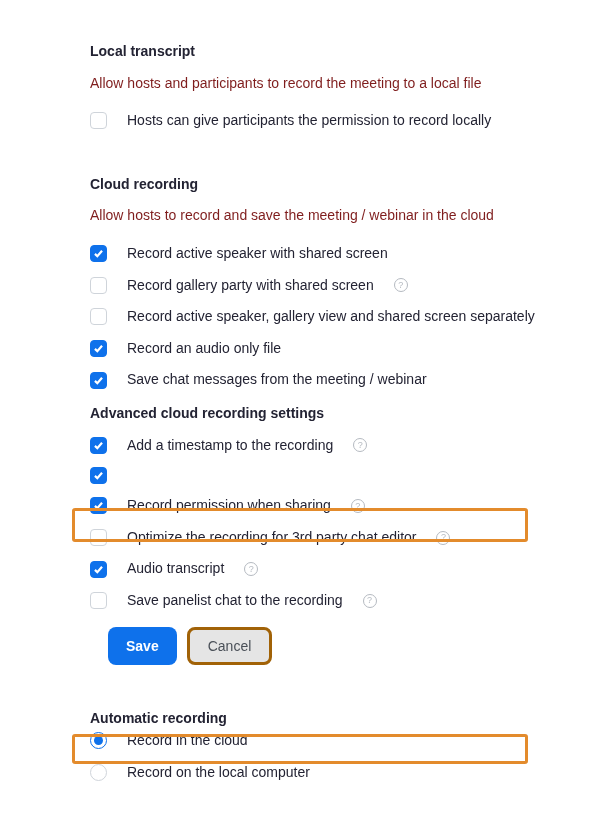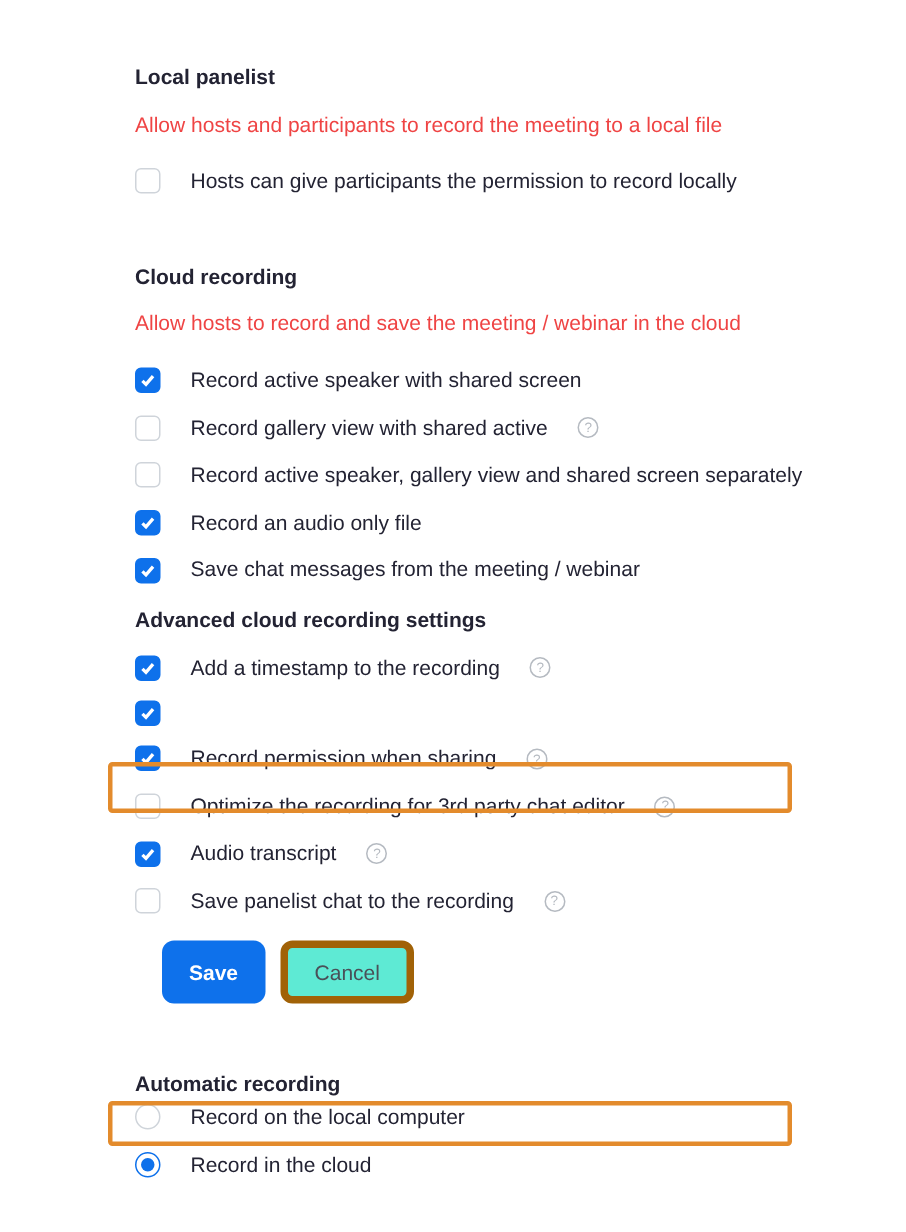--- a/index.html
+++ b/index.html
@@ -21,21 +21,21 @@
   .section {
     margin-bottom: 44px;
   }
   .section-title {
     font-weight: 700;
     color: #232333;
     margin: 0 0 3px 0;
     font-size: 14px;
   }
   .section-desc {
-    color: #ef4444;
+    color: #7f1d1d;
     margin: 12px 0 18px 0;
     font-size: 14px;
   }
   .sub-title {
     font-weight: 700;
     color: #232333;
     margin: 14px 0 12px 0;
     font-size: 14px;
   }
   .opt-row {
@@ -123,38 +123,38 @@
     font-size: 14px;
     cursor: pointer;
     border: none;
   }
   .btn-primary {
     background: #0e71eb;
     color: #fff;
     font-weight: 600;
   }
   .btn-secondary {
-    background: #5eead4;
+    background: #e5e5e5;
     color: #4a5058;
-    border: 5px solid #a16207;
+    border: 3px solid #a16207;
   }
   .highlight-box {
     position: absolute;
     border: 3px solid #e38b2c;
     border-radius: 3px;
     pointer-events: none;
   }
 </style>
 </head>
 <body>
 
 <div class="page">
 
   <div class="section">
-    <div class="section-title">Local panelist</div>
+    <div class="section-title">Local transcript</div>
     <div class="section-desc">Allow hosts and participants to record the meeting to a local file</div>
     <div id="local-opts">
         <div class="opt-row">
           <span class="checkbox unchecked"></span>
           <span class="opt-label">Hosts can give participants the permission to record locally</span>
         </div>
       </div>
   </div>
 
   <div class="section">
@@ -164,21 +164,21 @@
         <div class="opt-row">
           <span class="checkbox checked">
             <svg viewBox="0 0 14 14">
               <polyline points="2.5 7.5 5.5 10.5 11.5 3.5"></polyline>
             </svg>
           </span>
           <span class="opt-label">Record active speaker with shared screen</span>
         </div>
         <div class="opt-row">
           <span class="checkbox unchecked"></span>
-          <span class="opt-label">Record gallery view with shared active</span>
+          <span class="opt-label">Record gallery party with shared screen</span>
           <span class="help-icon">?</span>
         </div>
         <div class="opt-row">
           <span class="checkbox unchecked"></span>
           <span class="opt-label">Record active speaker, gallery view and shared screen separately</span>
         </div>
         <div class="opt-row">
           <span class="checkbox checked">
             <svg viewBox="0 0 14 14">
               <polyline points="2.5 7.5 5.5 10.5 11.5 3.5"></polyline>
@@ -245,25 +245,25 @@
     <div class="buttons">
       <button class="btn btn-primary">Save</button>
       <button class="btn btn-secondary">Cancel</button>
     </div>
   </div>
 
   <div class="section" style="margin-bottom:0;">
     <div class="section-title">Automatic recording</div>
     <div id="auto-opts">
         <div class="opt-row">
+          <span class="radio checked"></span>
+          <span class="opt-label">Record in the cloud</span>
+        </div>
+        <div class="opt-row">
           <span class="radio unchecked"></span>
           <span class="opt-label">Record on the local computer</span>
-        </div>
-        <div class="opt-row">
-          <span class="radio checked"></span>
-          <span class="opt-label">Record in the cloud</span>
         </div>
       </div>
   </div>
 
   <div class="highlight-box" style="left:72px; top:508px; width:456px; height:34px;"></div>
   <div class="highlight-box" style="left:72px; top:734px; width:456px; height:30px;"></div>
 </div>
 
 </body></html>

